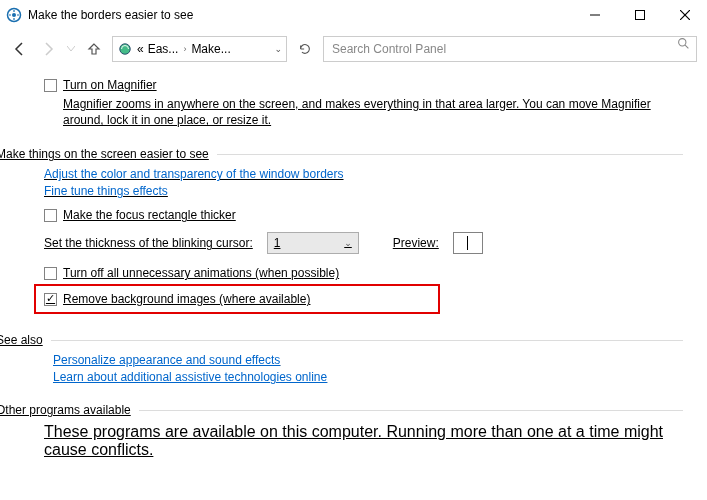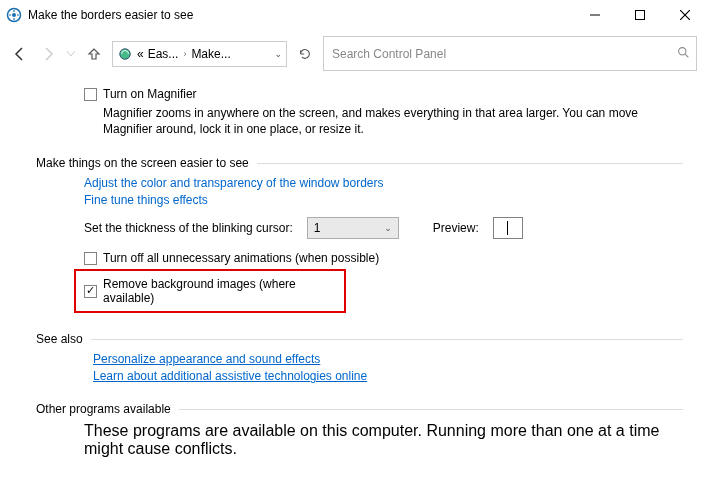--- a/index.html
+++ b/index.html
@@ -54,35 +54,36 @@
   }
   .addr .cp-icon {
     width: 16px; height: 16px; flex-shrink: 0;
     display: inline-flex; align-items:center; justify-content:center;
   }
   .addr .crumb { color: #000; white-space: nowrap; overflow: hidden; text-overflow: ellipsis; }
   .addr .sep { color: #666; margin: 0 1px; font-size: 9px;}
   .addr .dd { margin-left: auto; color: #555; font-size: 9px;}
   .search {
     flex: 1;
-    display: flex; align-items: center;
+    display: flex; 
     border: 1px solid #ccc;
-    height: 35px;
+    height: 26px;
     padding: 0 6px;
     color: #888;
     background:#fff;
   }
   .search input {
     border: none; outline: none; flex: 1; font-size: 12px;
     color: #000; background: transparent;
   }
   .search input::placeholder { color: #888; font-style: normal;}
   .search .mag { color: #888; font-size: 13px; }
   .content {
-    padding: 2px 24px 0 84px;
+    padding: 2px 24px 0 44px;
+    text-decoration: underline;
   }
   .check-row {
     display: flex; align-items: center;
     gap: 6px;
     margin: 4px 0;
   }
   .check-box {
     width: 13px; height: 13px;
     border: 1px solid #828282;
     background: #fff;
@@ -134,21 +135,21 @@
     border: 1px solid #828282;
     display:inline-flex; align-items:center; justify-content:center;
   }
   .preview-box .caret {
     display:inline-block; width:1px; height:14px; background:#000;
   }
   .highlight {
     border: 2px solid #e10000;
     padding: 6px 8px;
     margin: 4px 0 4px -10px;
-    width: 272px;
+    width: 406px;
   }
   .see-also-block .link { margin-left: 9px; }
   .subtext {
     margin: 4px 0 6px 0;
     font-size: 16px;
   }
 </style>
 </head>
 <body>
 
@@ -239,20 +240,24 @@
   <div class="desc">Magnifier zooms in anywhere on the screen, and makes everything in that area larger. You can move Magnifier around, lock it in one place, or resize it.</div>
 
   <div class="section-head">
     <span class="label">Make things on the screen easier to see</span>
     <span class="rule"></span>
   </div>
 
   <a class="link">Adjust the color and transparency of the window borders</a>
   <a class="link">Fine tune things effects</a>
 
+  <div class="check-row" style="margin-top:10px;">
+    <span class="check-box"></span>
+    <span>Make the focus rectangle thicker</span>
+  </div>
 
   <div class="row-line">
     <span>Set the thickness of the blinking cursor:</span>
     <span class="dropdown">
       <span>1</span>
       <span class="arrow">⌄</span>
     </span>
     <span style="margin-left:20px;">Preview:</span>
     <span class="preview-box">
         <span class="caret"></span>

